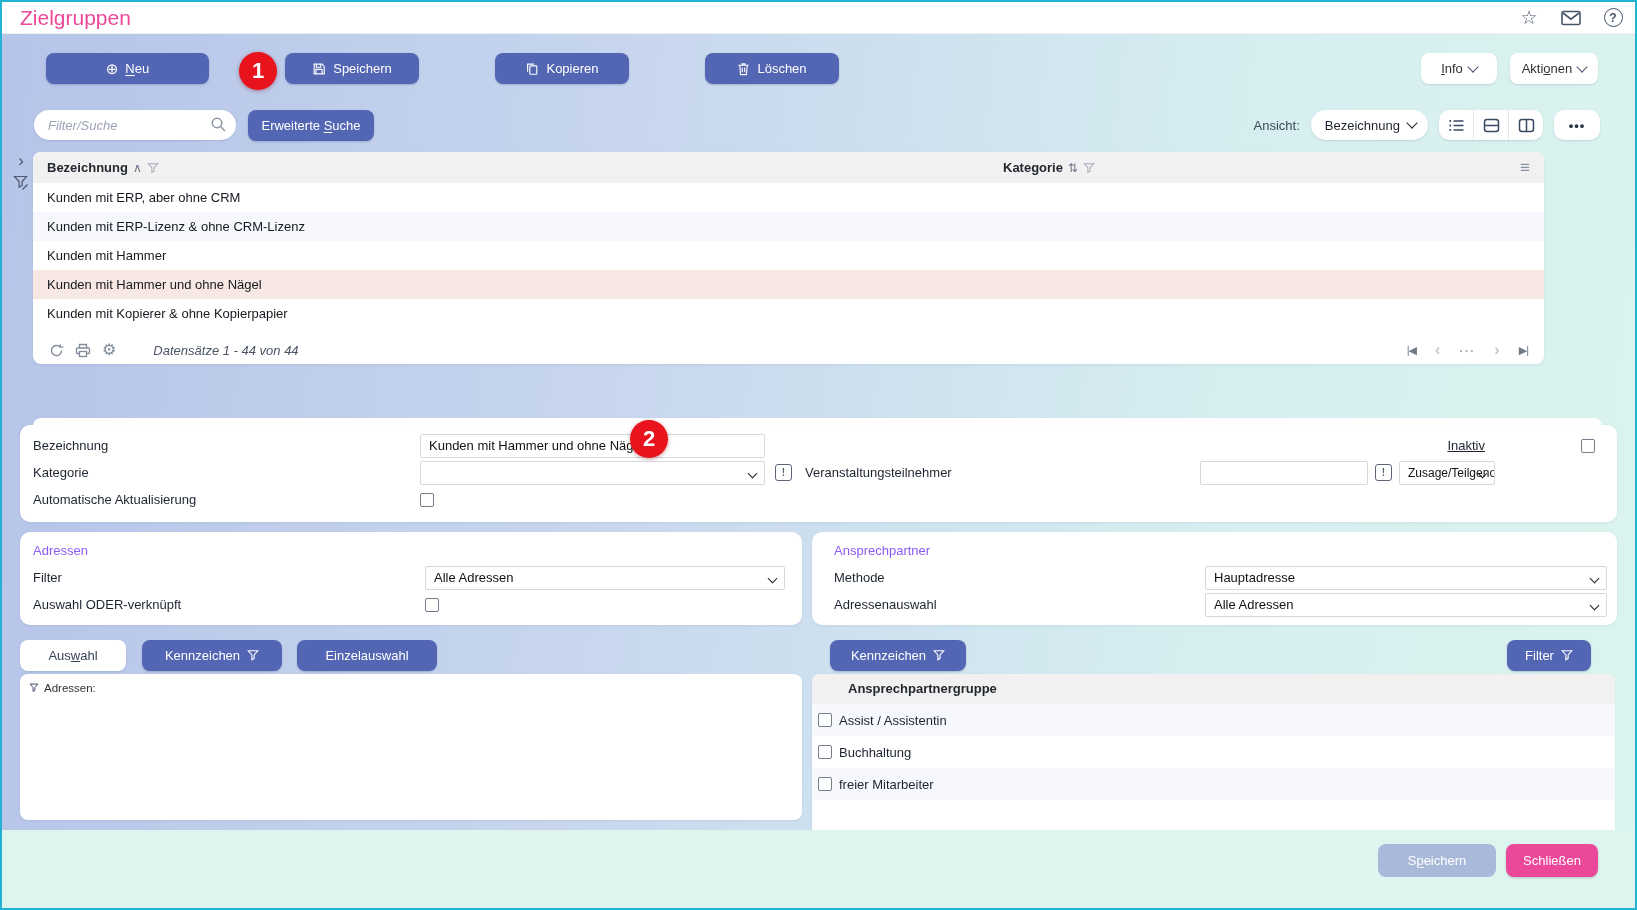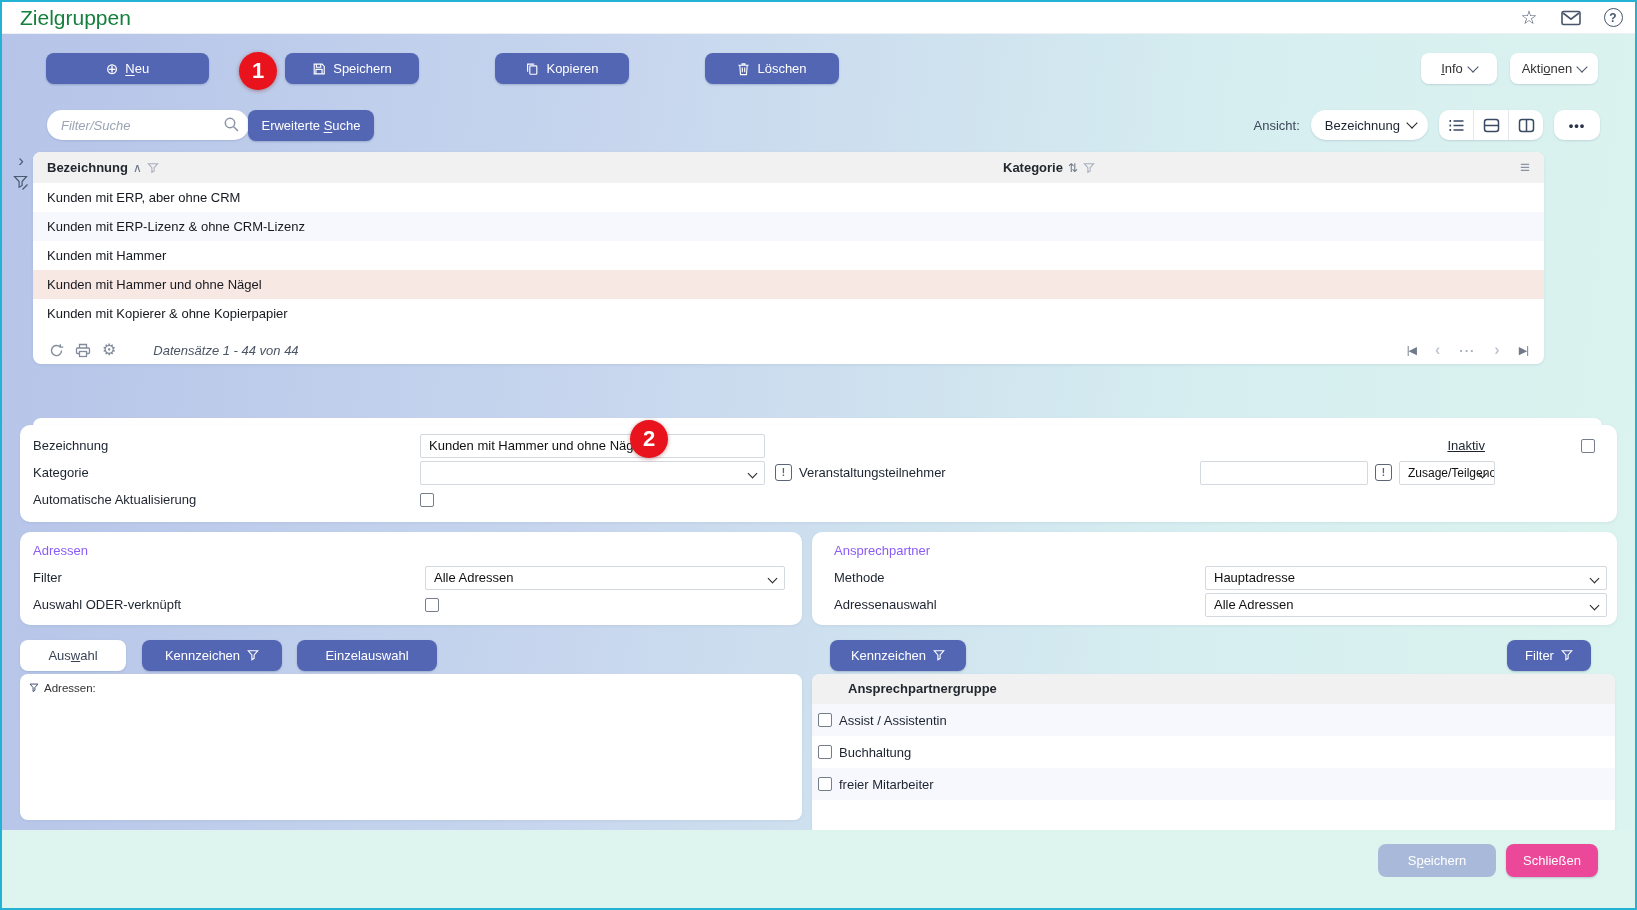--- a/index.html
+++ b/index.html
@@ -1,21 +1,21 @@
 <!DOCTYPE html>
 <html><head>
 <meta charset="utf-8">
 <style>
   html,body{margin:0;padding:0;background:#e8e8e8;font-family:"Liberation Sans",sans-serif;}
   .window{position:relative;width:1637px;height:910px;border:2px solid #23b2d3;box-sizing:border-box;
           background:#fff;overflow:hidden;font-size:13px;color:#1d2430;}
   
   .titlebar{position:absolute;top:0;left:0;right:0;height:31px;background:#fff;display:flex;
             align-items:center;padding:0 12px 0 18px;border-bottom:1px solid #eef0f4;z-index:4;}
-  .title{font-size:21px;color:#15803d;}
+  .title{font-size:21px;color:#ec4899;}
   .title-icons{margin-left:auto;display:flex;align-items:center;gap:22px;color:#46556a;}
   .t-ico{width:20px;height:20px;display:flex;align-items:center;justify-content:center;cursor:pointer;}
   .star-g{font-size:19px;color:#46556a;line-height:1;}
   .help-circ{width:17px;height:17px;border:1.6px solid #46556a;border-radius:50%;display:flex;
              align-items:center;justify-content:center;font-size:12px;font-weight:bold;color:#46556a;}
   
   .main-bg{position:absolute;top:31px;left:0;right:0;bottom:0;
            background:linear-gradient(97deg,#b5c4e8 0%,#c8d7ee 38%,#d6eef0 72%,#dbf4ee 100%);}
   
   .btn{display:flex;align-items:center;justify-content:center;gap:7px;background:#5366b3;color:#fff;
@@ -23,21 +23,21 @@
        box-shadow:0 1px 2px rgba(40,60,110,.25);}
   .btn u{text-underline-offset:2px;}
   .btn-light{display:flex;align-items:center;justify-content:center;gap:6px;background:#fff;color:#333;
              border:none;border-radius:8px;height:31px;font-size:13px;font-family:inherit;cursor:pointer;
              box-shadow:0 1px 2px rgba(40,60,110,.15);}
   .chev{display:inline-block;width:7px;height:7px;border-right:1.7px solid #49536b;border-bottom:1.7px solid #49536b;
         transform:rotate(45deg);margin-top:-4px;}
   .toolbar-btns{position:absolute;top:51px;left:44px;display:flex;gap:76px;z-index:3;}
   .toolbar-right{position:absolute;top:51px;right:37px;display:flex;gap:13px;z-index:3;}
   
-  .search-wrap{position:absolute;top:108px;left:45px;width:202px;height:30px;z-index:3;}
+  .search-wrap{position:absolute;top:108px;left:32px;width:202px;height:30px;z-index:3;}
   .search-input{width:100%;height:100%;box-sizing:border-box;border:none;border-radius:16px;padding:0 32px 0 14px;
                 font-size:13px;font-style:italic;color:#333;box-shadow:0 1px 2px rgba(40,60,110,.15);font-family:inherit;}
   .search-input::placeholder{color:#9aa3b5;font-style:italic;}
   .search-ico{position:absolute;right:9px;top:6px;}
   .btn-advanced{position:absolute;top:108px;left:246px;width:126px;z-index:3;}
   .view-cluster{position:absolute;top:108px;right:35px;display:flex;align-items:center;gap:11px;z-index:3;}
   .ansicht-label{color:#3c4758;}
   .pill-select{display:flex;align-items:center;gap:8px;background:#fff;border-radius:16px;height:30px;
                padding:0 12px 0 14px;cursor:pointer;box-shadow:0 1px 2px rgba(40,60,110,.15);}
   .icon-group{display:flex;background:#fff;border-radius:10px;height:30px;align-items:center;
@@ -322,21 +322,21 @@
         <span class="inaktiv-gap"></span>
         <input type="checkbox" class="cbx" style="">
       </div>
     </div>
     <div class="f-row">
       <div class="f-label">Kategorie</div>
       <div class="fake-select" style="width:345px">
         <span></span>
       </div>
       <span class="excl" style="margin-left:10px">!</span>
-      <span style="margin-left:7px">Veranstaltungsteilnehmer</span>
+      <span style="margin-left:13px">Veranstaltungsteilnehmer</span>
       <div class="row2-cluster">
         <input class="txt-input" style="width: 168px;" type="text" value="">
         <span class="excl">!</span>
         <div class="fake-select" style="width:96px;font-size:12px;padding-right:18px;">
           <span>Zusage/Teilgenomr</span>
         </div>
       </div>
     </div>
     <div class="f-row">
       <div class="f-label">Automatische Aktualisierung</div>

